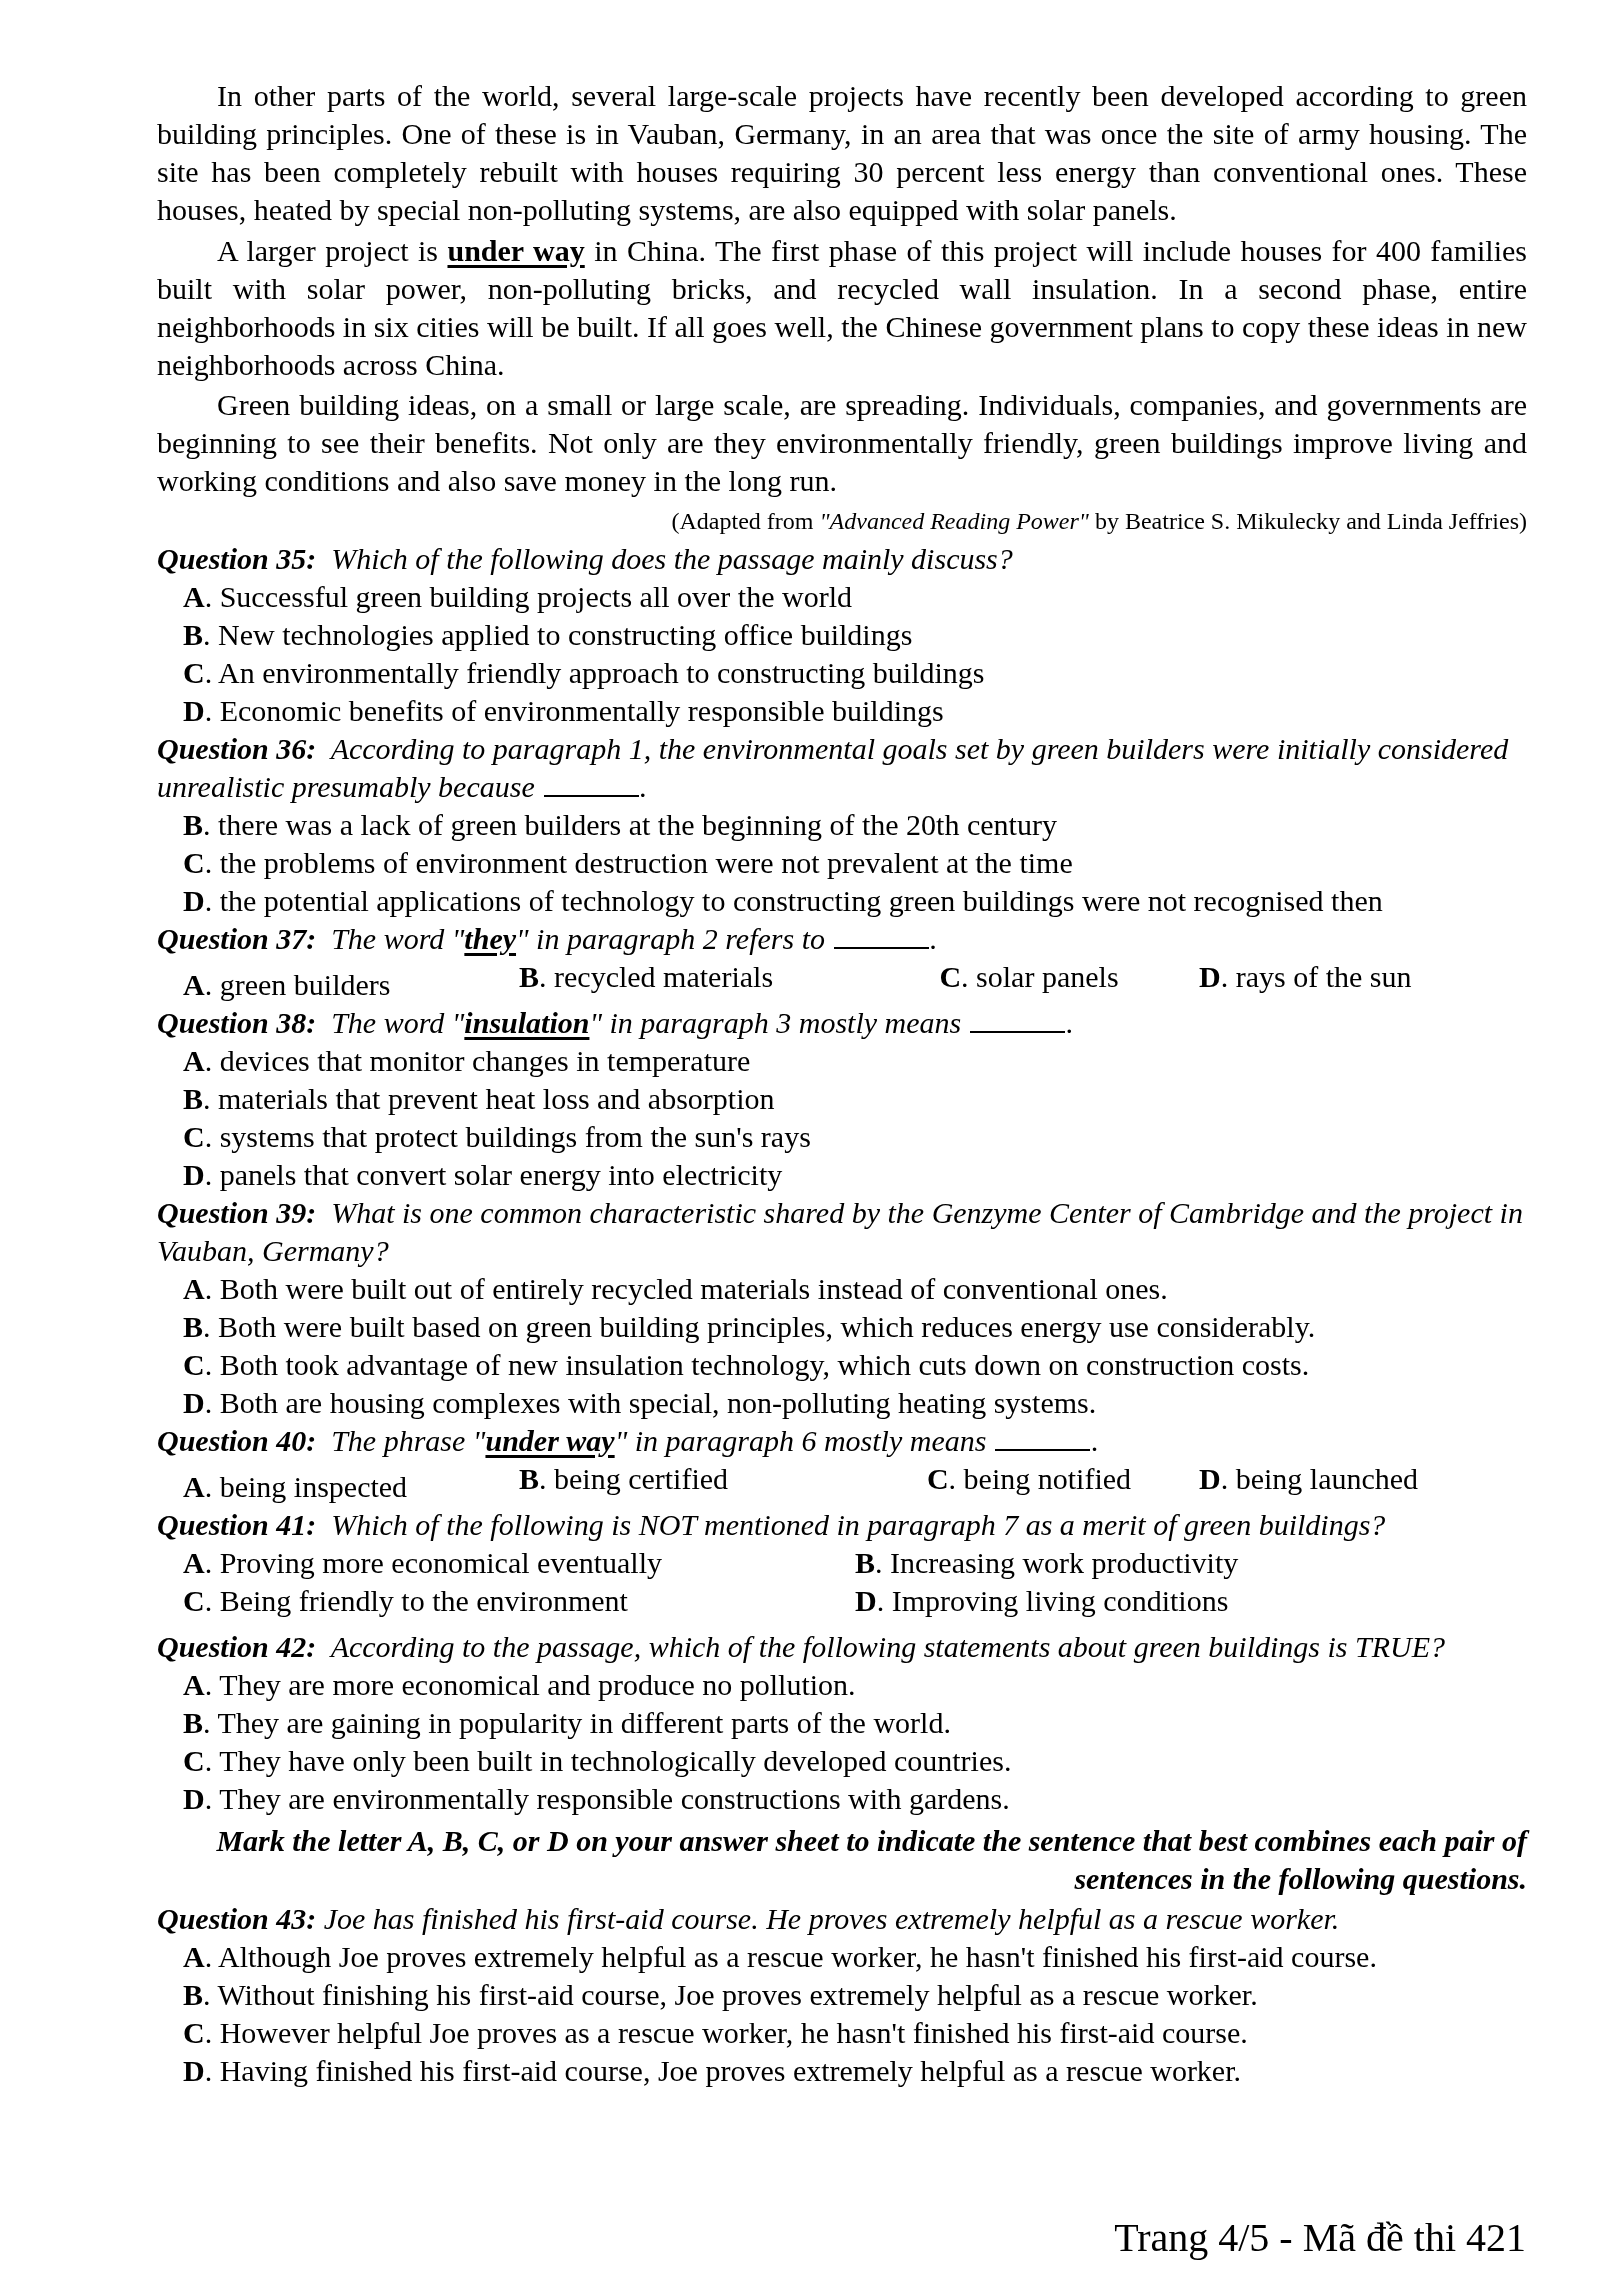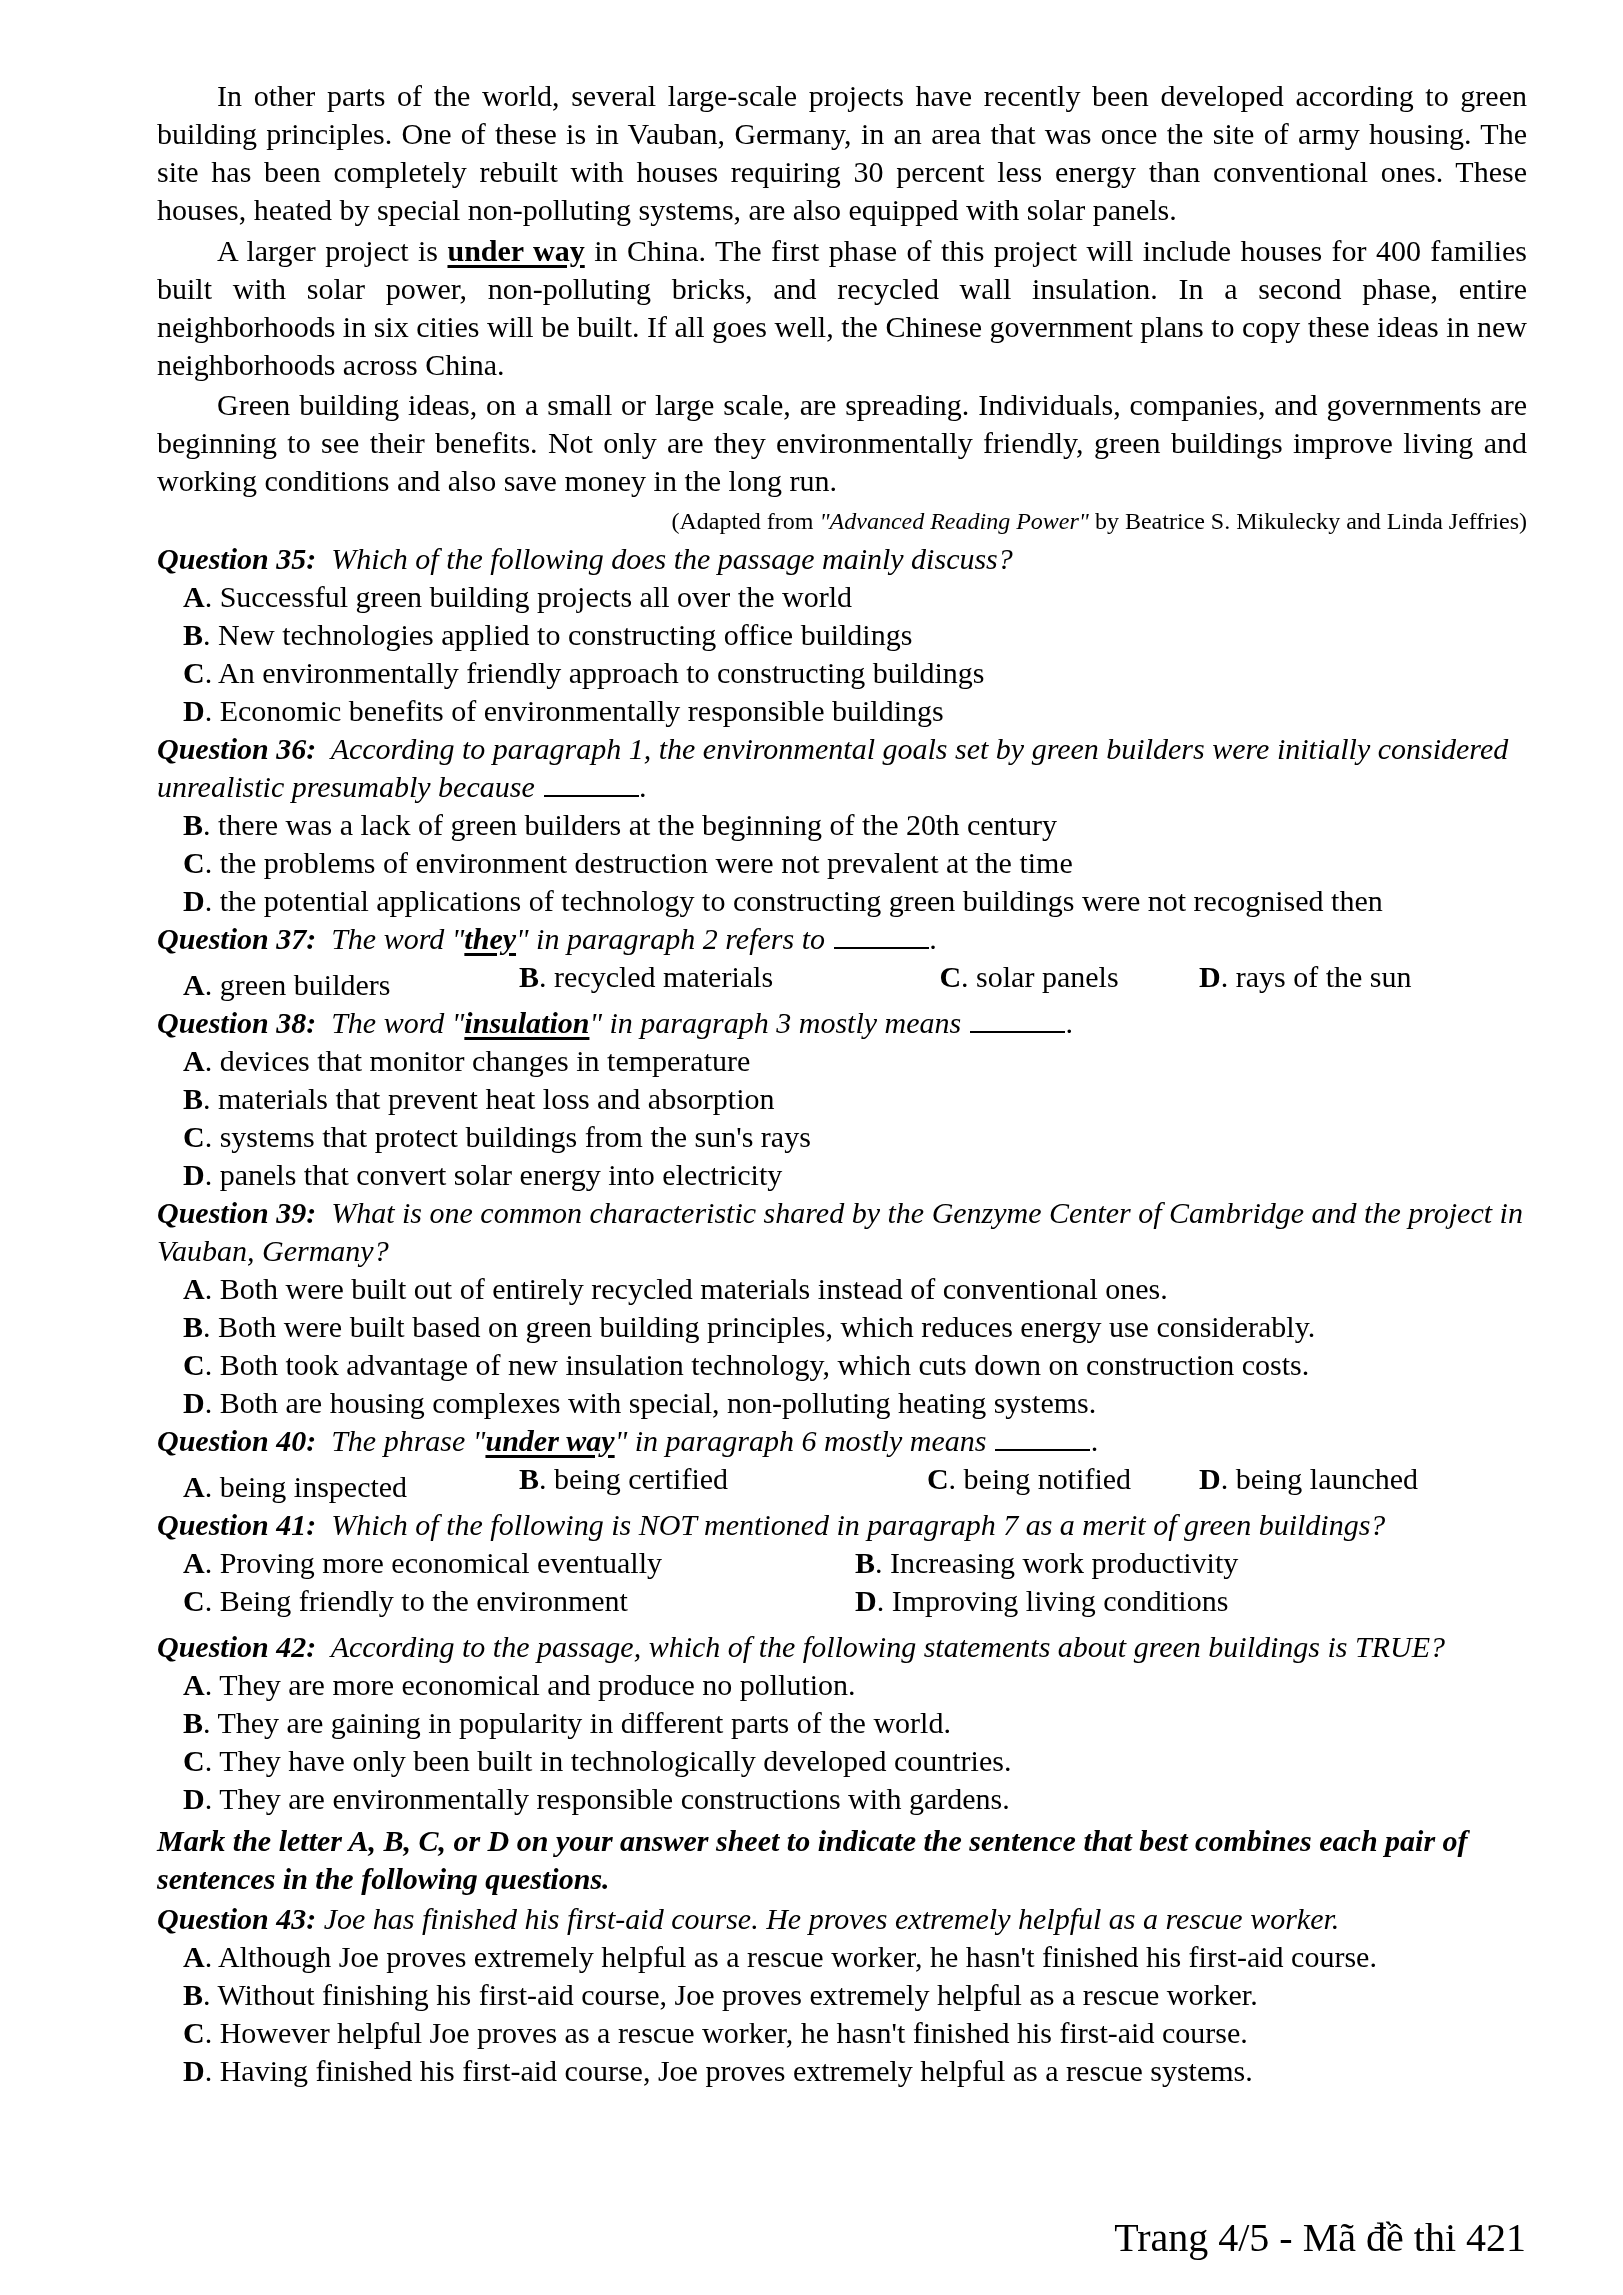--- a/index.html
+++ b/index.html
@@ -13,21 +13,21 @@
   .source i { font-style:italic; }
   .q { margin:0;font-style:italic; }
   .q .qlabel { font-weight:bold; }
   .opt { padding-left:26px; margin:0; white-space:nowrap; }
   .opt b { font-weight:bold; }
   .row4 { display:flex; padding-left:26px; }
   .row4 .cell { white-space:nowrap; }
   .row4 .c0 { width:336px;margin-top:8px; } .row4 .c1 { width:340px; } .row4 .c2 { width:340px;text-align:center; }
   .row2 { display:flex; padding-left:26px;align-items:center; }
   .row2 .cell { width:681px; white-space:nowrap; }
-  .instr { font-weight:bold; font-style:italic; margin:3.9px 0 2.6px 0; }
+  .instr { font-weight:bold; font-style:italic; margin:3.9px 0 2.6px 0;text-align:right; }
   .gap { height:7.9px; }
   .blank { display:inline-block; width:95px; border-bottom:2px solid #000; height:23.6px; vertical-align:baseline; margin:0 1.3px; }
   .footer { position:absolute; right:97px; top:2214px; font-size:40px; }
 </style>
 </head>
 <body>
 
 <div class="page">
 
   <p class="para">In other parts of the world, several large-scale projects have recently been developed according to green building principles. One of these is in Vauban, Germany, in an area that was once the site of army housing. The site has been completely rebuilt with houses requiring 30 percent less energy than conventional ones. These houses, heated by special non-polluting systems, are also equipped with solar panels.</p>
@@ -91,17 +91,17 @@
   <div class="opt"><b>B</b><span>. They are gaining in popularity in different parts of the world.</span></div>
   <div class="opt"><b>C</b><span>. They have only been built in technologically developed countries.</span></div>
   <div class="opt"><b>D</b><span>. They are environmentally responsible constructions with gardens.</span></div>
 
   <div class="instr">Mark the letter A, B, C, or D on your answer sheet to indicate the sentence that best combines each pair of sentences in the following questions.</div>
 
   <div class="q"><span class="qlabel">Question 43:</span> <span>Joe has finished his first-aid course. He proves extremely helpful as a rescue worker.</span></div>
   <div class="opt"><b>A</b><span>. Although Joe proves extremely helpful as a rescue worker, he hasn't finished his first-aid course.</span></div>
   <div class="opt"><b>B</b><span>. Without finishing his first-aid course, Joe proves extremely helpful as a rescue worker.</span></div>
   <div class="opt"><b>C</b><span>. However helpful Joe proves as a rescue worker, he hasn't finished his first-aid course.</span></div>
-  <div class="opt"><b>D</b><span>. Having finished his first-aid course, Joe proves extremely helpful as a rescue systems.</span></div>
+  <div class="opt"><b>D</b><span>. Having finished his first-aid course, Joe proves extremely helpful as a rescue worker.</span></div>
 </div>
 
 <div class="footer">Trang 4/5 - Mã đề thi 421</div>
 
 
 </body></html>

